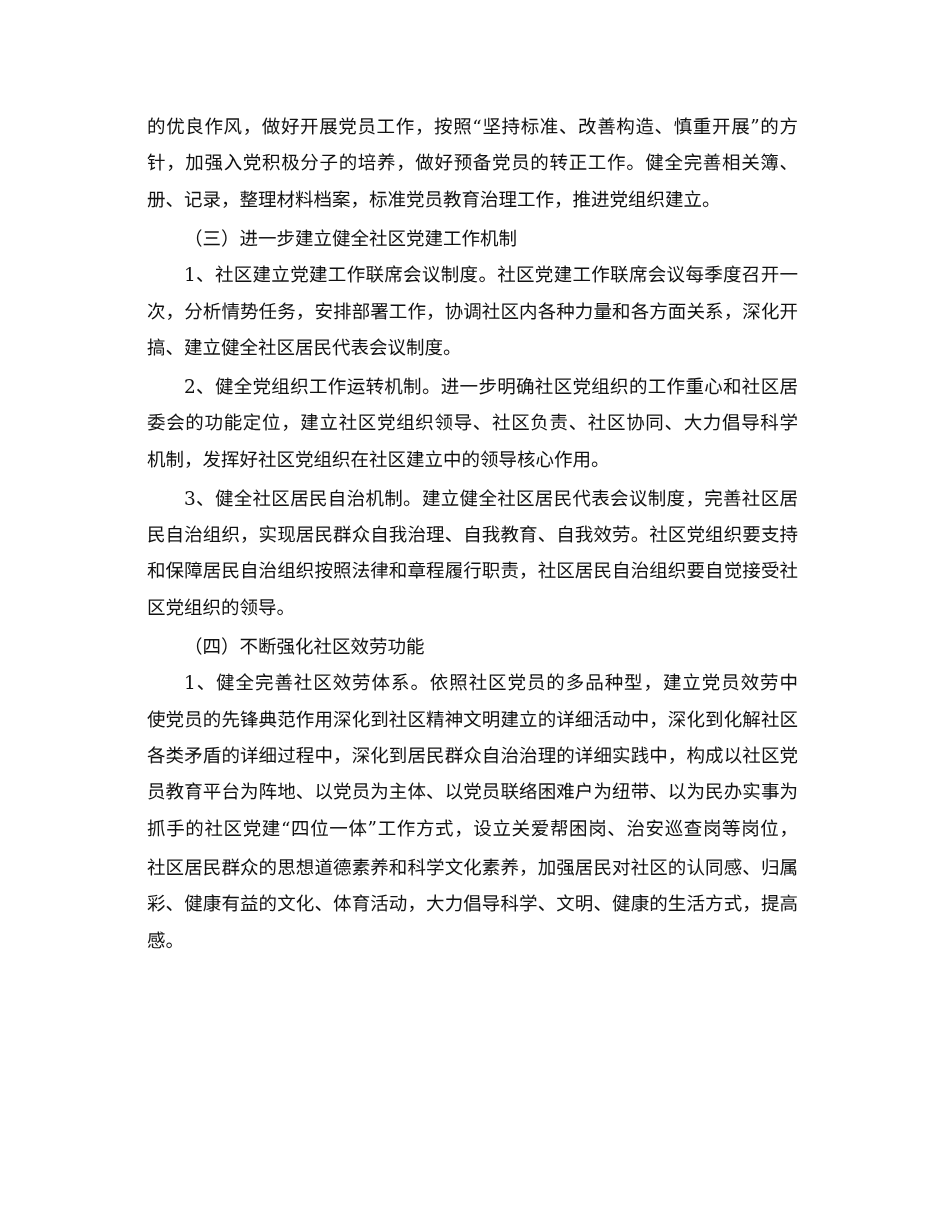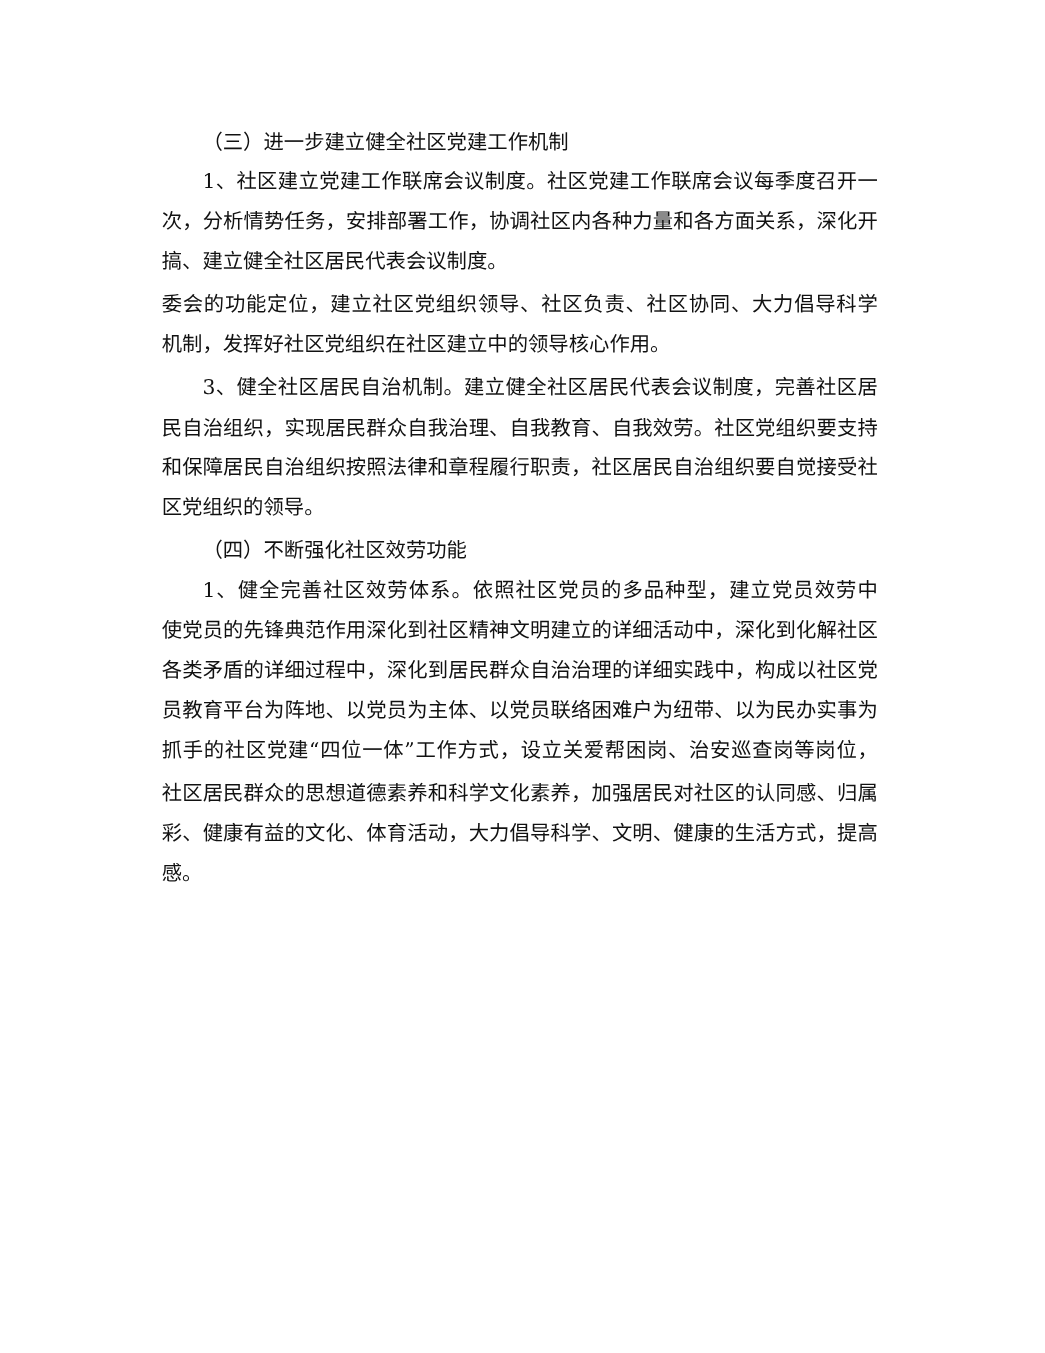--- a/index.html
+++ b/index.html
@@ -37,32 +37,38 @@
       text-align: left;
       text-align-last: left;
     }
     .line.indent { padding-left: 37px; }
   </style>
 </head>
 <body>
 
 <div class="page">
 
+  <div class="para">
+    <div class="line">的优良作风，做好开展党员工作，按照“坚持标准、改善构造、慎重开展”的方</div>
+    <div class="line">针，加强入党积极分子的培养，做好预备党员的转正工作。健全完善相关簿、</div>
+    <div class="line last">册、记录，整理材料档案，标准党员教育治理工作，推进党组织建立。</div>
+  </div>
 
   <div class="para gap">
     <div class="line last indent">（三）进一步建立健全社区党建工作机制</div>
   </div>
 
   <div class="para">
     <div class="line indent">1、社区建立党建工作联席会议制度。社区党建工作联席会议每季度召开一</div>
     <div class="line">次，分析情势任务，安排部署工作，协调社区内各种力量和各方面关系，深化开</div>
     <div class="line last">搞、建立健全社区居民代表会议制度。</div>
   </div>
 
   <div class="para gap">
+    <div class="line indent">2、健全党组织工作运转机制。进一步明确社区党组织的工作重心和社区居</div>
     <div class="line">委会的功能定位，建立社区党组织领导、社区负责、社区协同、大力倡导科学</div>
     <div class="line last">机制，发挥好社区党组织在社区建立中的领导核心作用。</div>
   </div>
 
   <div class="para gap">
     <div class="line indent">3、健全社区居民自治机制。建立健全社区居民代表会议制度，完善社区居</div>
     <div class="line">民自治组织，实现居民群众自我治理、自我教育、自我效劳。社区党组织要支持</div>
     <div class="line">和保障居民自治组织按照法律和章程履行职责，社区居民自治组织要自觉接受社</div>
     <div class="line last">区党组织的领导。</div>
   </div>

